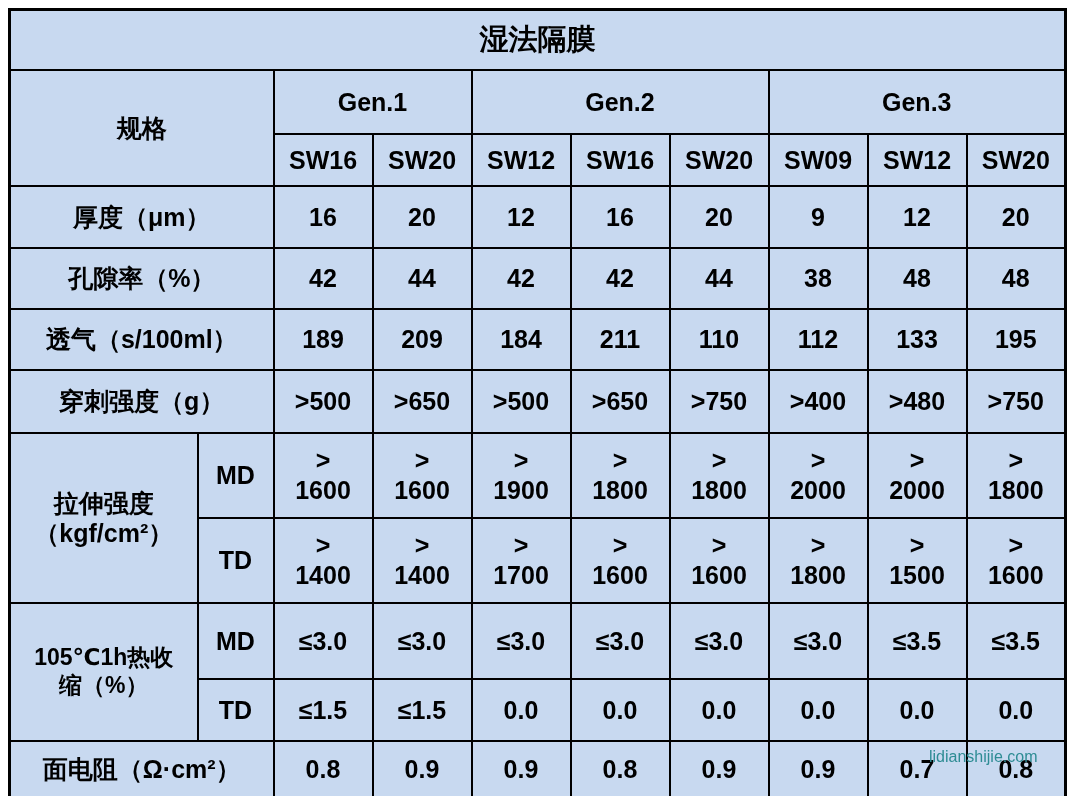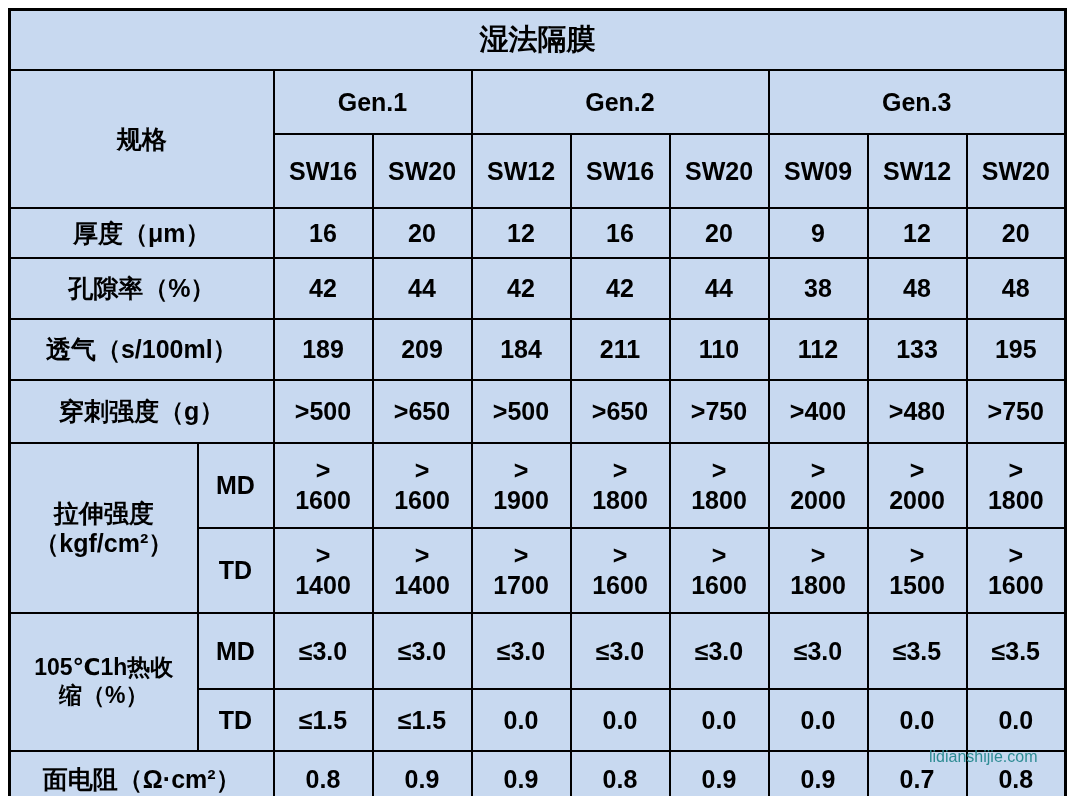--- a/index.html
+++ b/index.html
@@ -72,32 +72,32 @@
     <td colspan="10" class="title-cell">湿法隔膜</td>
   </tr>
 
   <tr style="height:64px">
     <td colspan="2" rowspan="2">规格</td>
     <td colspan="2">Gen.1</td>
     <td colspan="3">Gen.2</td>
     <td colspan="3">Gen.3</td>
   </tr>
 
-  <tr style="height:74px">
+  <tr style="height:52px">
     <td>SW16</td>
     <td>SW20</td>
     <td>SW12</td>
     <td>SW16</td>
     <td>SW20</td>
     <td>SW09</td>
     <td>SW12</td>
     <td>SW20</td>
   </tr>
 
-  <tr style="height:50px">
+  <tr style="height:62px">
     <td colspan="2">厚度（μm）</td>
     <td>16</td>
     <td>20</td>
     <td>12</td>
     <td>16</td>
     <td>20</td>
     <td>9</td>
     <td>12</td>
     <td>20</td>
   </tr>

